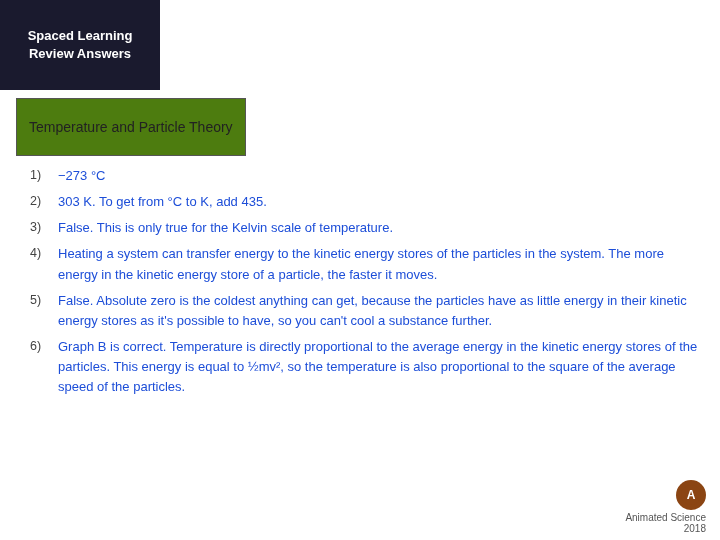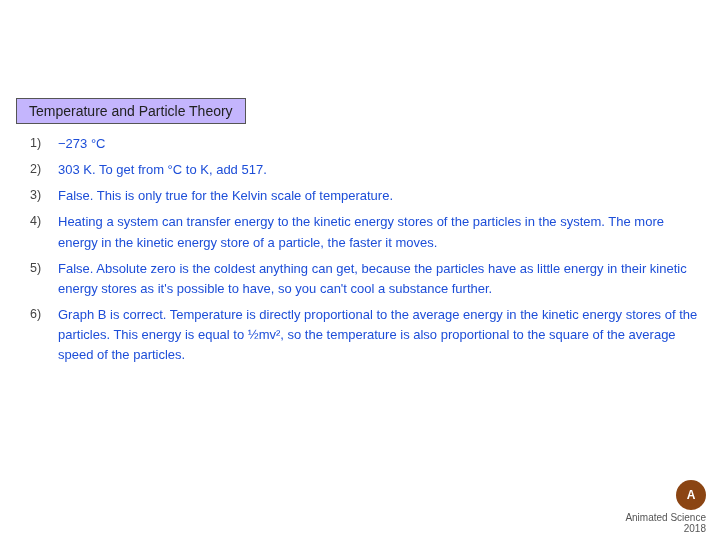--- a/index.html
+++ b/index.html
@@ -72,25 +72,25 @@
       font-weight: bold;
     }
 
     .topic-title-row {
       padding: 8px 16px 6px 16px;
     }
 
     .topic-title-box {
       display: inline-block;
       border: 1.5px solid #555;
-      padding: 4px 12px;
+      padding: 20px 12px;
       font-size: 14px;
       font-weight: normal;
       color: #222;
-      background: #c4b5fd;
+      background: #4d7c0f;
     }
 
     .answers-section {
       padding: 4px 20px 4px 30px;
       flex: 1;
     }
 
     .answer-item {
       display: flex;
       flex-direction: row;
@@ -145,38 +145,41 @@
       font-size: 10px;
       color: #555;
     }
   </style>
 </head>
 <body>
 
 <div class="page-container">
 
   <div class="header-row">
+    <div class="header-left">
+      <span>Spaced Learning<br>Review Answers</span>
+    </div>
   </div>
 
   <div class="topic-title-row">
     <div class="topic-title-box">
       <span>Temperature and Particle Theory</span>
     </div>
   </div>
 
   <div class="answers-section">
 
     <div class="answer-item">
       <span class="answer-number">1)</span>
       <span class="answer-text">−273 °C</span>
     </div>
 
     <div class="answer-item">
       <span class="answer-number">2)</span>
-      <span class="answer-text">303 K.  To get from °C to K, add 517.</span>
+      <span class="answer-text">303 K.  To get from °C to K, add 435.</span>
     </div>
 
     <div class="answer-item">
       <span class="answer-number">3)</span>
       <span class="answer-text">False.  This is only true for the Kelvin scale of temperature.</span>
     </div>
 
     <div class="answer-item">
       <span class="answer-number">4)</span>
       <span class="answer-text">Heating a system can transfer energy to the kinetic energy stores of the particles in the system.  The more energy in the kinetic energy store of a particle, the faster it moves.</span>

